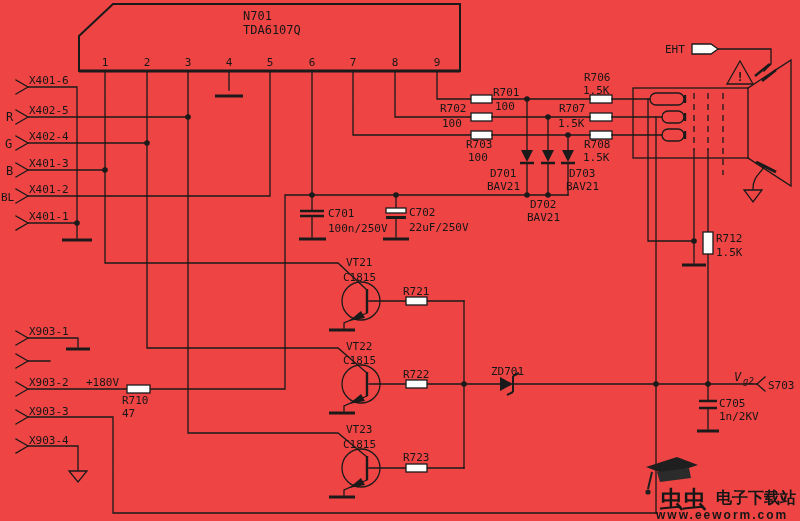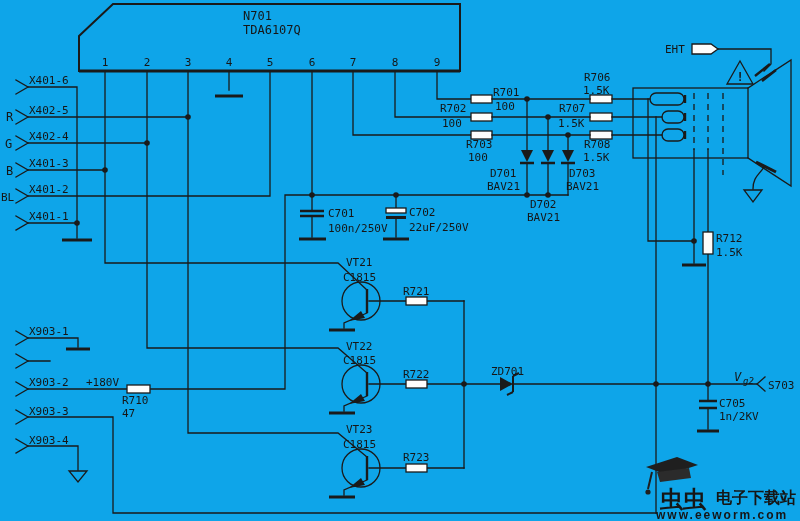--- a/index.html
+++ b/index.html
@@ -1,16 +1,16 @@
 <!DOCTYPE html>
 <html><head>
 <meta charset="utf-8">
 <style>
   html,body{margin:0;padding:0;background:#e8e8e8;}
-  .stage{width:800px;height:521px;background:#0ea5e9;position:relative;overflow:hidden;}
+  .stage{width:800px;height:521px;background:#ef4444;position:relative;overflow:hidden;}
   svg{display:block;}
   svg text{font-family:"DejaVu Sans Mono","Liberation Mono",monospace;fill:#161616;}
   .lbl{font-size:11px;}
   .lbl-lg{font-size:12px;}
   .wire{stroke:#1a1a1a;stroke-width:1.3;fill:none;stroke-linecap:square;}
   .wire2{stroke:#1a1a1a;stroke-width:2;fill:none;}
   .thick{stroke:#1a1a1a;stroke-width:3;fill:none;stroke-linecap:butt;}
   .plate{stroke:#1a1a1a;stroke-width:2.4;fill:none;stroke-linecap:butt;}
   .dashed{stroke:#1a1a1a;stroke-width:1.3;fill:none;stroke-dasharray:6 5;}
   .box{stroke:#1a1a1a;stroke-width:1.3;fill:#fdfdfc;}

